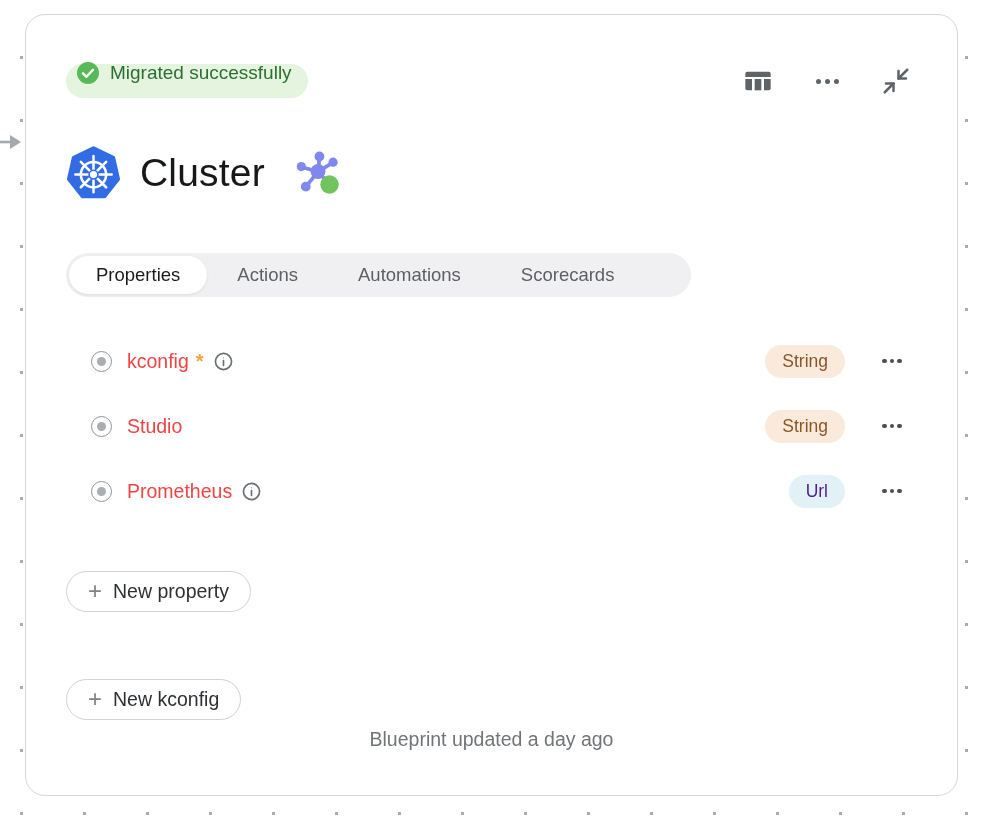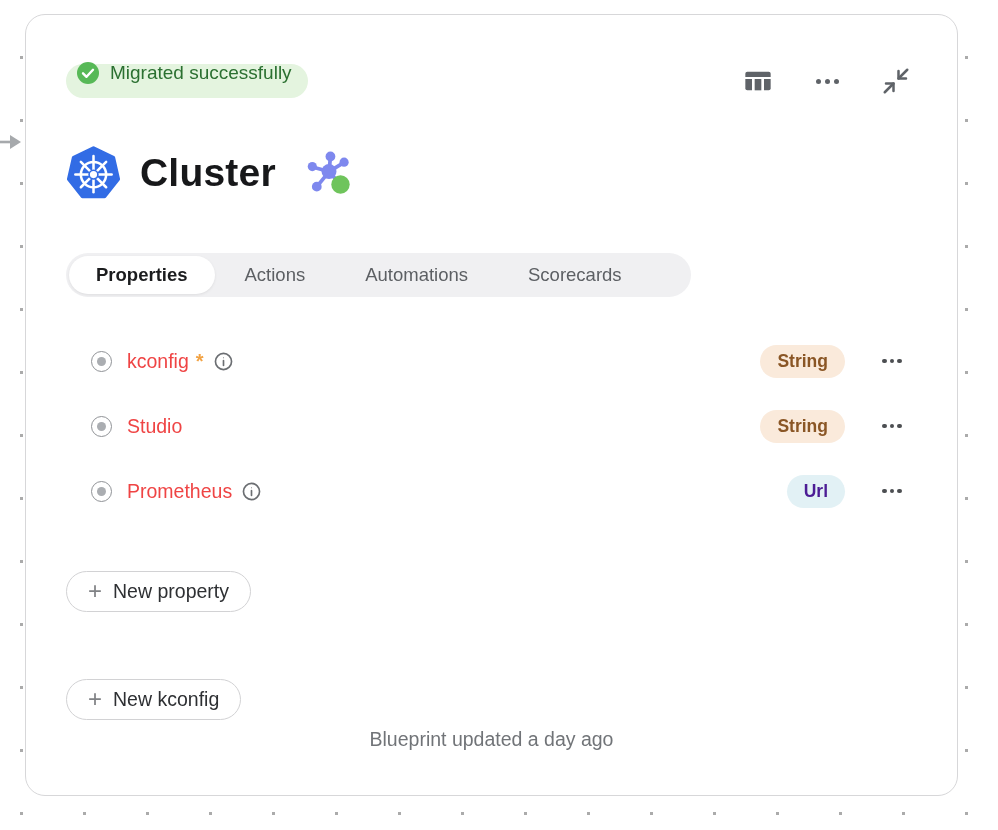--- a/index.html
+++ b/index.html
@@ -31,49 +31,49 @@
     background:#e4f4df; color:#2b7031;
     height:34px; padding:0 16px 16px 10px; border-radius:17px;
     font-size:19px; font-weight:500;
   }
   .toolbar { display:flex; align-items:center; gap:42px; padding-right:6px; }
   .tool-btn { background:none; border:none; cursor:pointer; display:flex; align-items:center; justify-content:center; height:32px; }
   .dots { display:flex; gap:4px; align-items:center; }
   .dots i { width:5px; height:5px; border-radius:50%; background:#5f6368; display:block; }
   
   .title-row { margin-top:48px; display:flex; align-items:center; height:54px; }
-  .page-title { font-size:39px; font-weight:700; color:#17181a; margin-left:19px; letter-spacing:0.2px; }
+  .page-title { font-size:39px; font-weight:400; color:#17181a; margin-left:19px; letter-spacing:0.2px; }
   .relation-icon { margin-left:30px; }
   
   .tabs {
     margin-top:53px; width:625px; height:44px; background:#f0f0f2;
     border-radius:22px; display:flex; align-items:center; padding:3px;
   }
   .tab {
     border:none; background:transparent; color:#5c5f63; font-size:18.5px;
     height:38px; padding:0 30px; border-radius:19px; cursor:pointer;
     font-family:inherit;
   }
   .tab.active {
-    background:#ffffff; color:#1b1c1e; font-weight:700;
+    background:#ffffff; color:#1b1c1e; font-weight:400;
     box-shadow:0 1px 3px rgba(0,0,0,0.08); padding:0 27px;
   }
   
   .props { margin-top:49px; }
   .prop-row { display:flex; align-items:center; height:30px; margin-bottom:35px; padding:0 8px 0 25px; }
   .radio { width:21px; height:21px; border:1.6px solid #8f9296; border-radius:50%;
     display:inline-flex; align-items:center; justify-content:center; flex:none; }
   .radio i { width:9px; height:9px; border-radius:50%; background:#aaadb1; display:block; }
   .prop-name { font-size:19.5px; color:#ef4444; margin-left:15px; }
   .req { color:#f2a243; font-size:20px; font-weight:600; margin-left:7px; }
   .info-icon { margin-left:9px; display:inline-flex; }
   .spacer { flex:1; }
   .type-badge {
     height:33px; border-radius:17px; padding:0 17px;
-    display:inline-flex; align-items:center; font-size:17.5px; font-weight:700;text-align:center;
+    display:inline-flex; align-items:center; font-size:17.5px; font-weight:400;text-align:center;
   }
   .type-string { background:#faeadb; color:#8a5625; }
   .type-url { background:#e2f1f5; color:#4c1d95; }
   .row-menu { background:none; border:none; cursor:pointer; margin-left:30px; width:34px; display:flex; justify-content:center; }
   .row-menu i { width:4.5px; height:4.5px; border-radius:50%; background:#4c4f52; display:block; }
   .row-menu .dots { gap:3px; }
   
   .pill-btn {
     display:inline-flex; align-items:center; gap:11px;
     height:41px; padding:0 21px; border-radius:21px;

